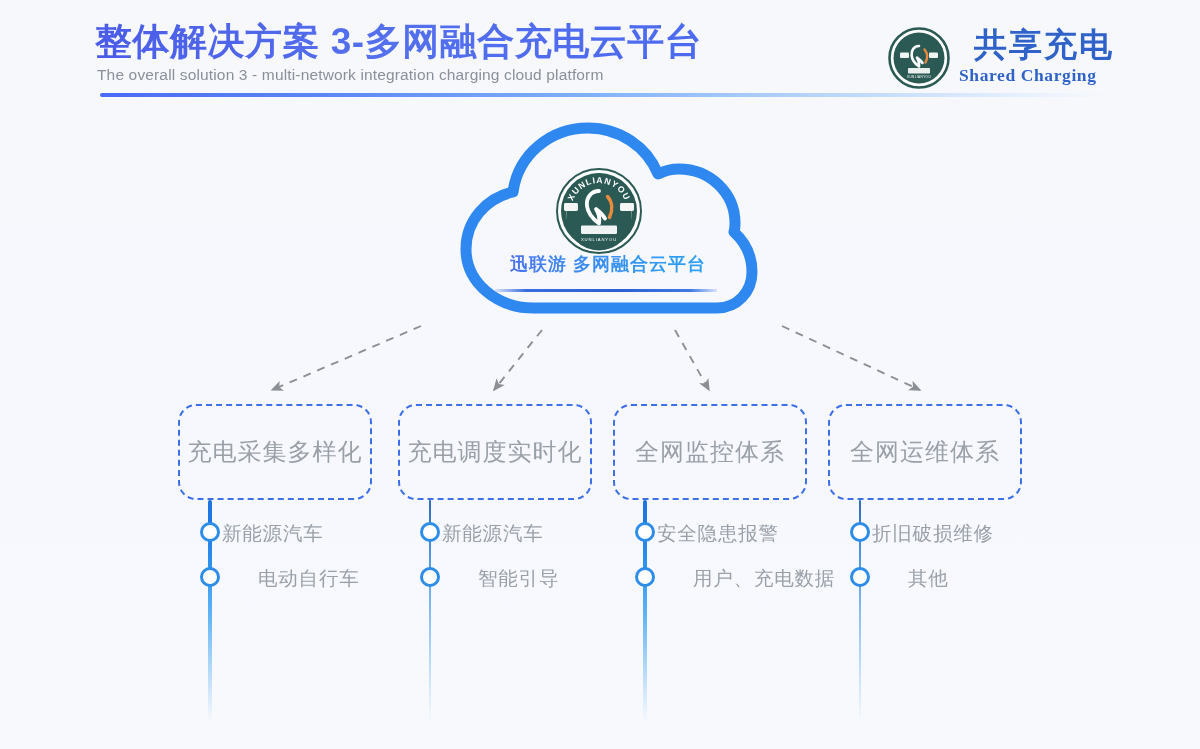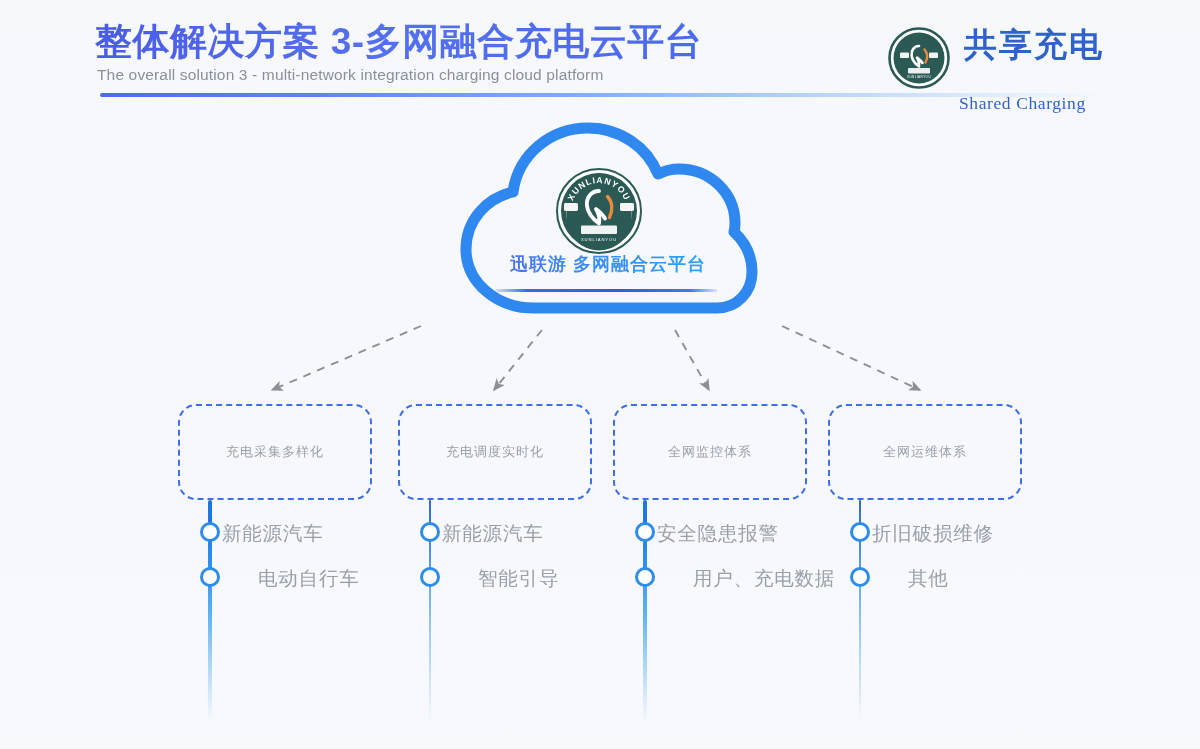--- a/index.html
+++ b/index.html
@@ -62,38 +62,37 @@
     left: 888px; top: 24px;
     width: 230px; height: 68px;
   }
   .brand-mark {
     position: absolute;
     left: 0; top: 3px;
     width: 62px; height: 62px;
   }
   .brand-cn {
     position: absolute;
-    left: 76px; top: -1px;
+    left: 86px; top: -1px;
     font-size: 33px;
     font-weight: bold;
     color: #2f63c9;
     letter-spacing: 2px;
     white-space: nowrap;
     font-family: "DejaVu Sans", sans-serif;
   }
   .brand-en {
     position: absolute;
     left: 71px; top: 41px;
     font-size: 17.5px;
-    font-weight: normal;
+    font-weight: bold;
     color: #2f63c9;
     letter-spacing: 0.6px;
     white-space: nowrap;
     font-family: "Liberation Serif", serif;
-    margin-top: 28px;
   }
 
   
   .cloud-wrap {
     position: absolute;
     left: 448px; top: 122px;
     width: 320px; height: 200px;
   }
   .cloud-logo {
     position: absolute;
@@ -140,21 +139,21 @@
     left: 0; top: 0;
     width: 194px; height: 96px;
     border: 2.5px dashed #3d6fe8;
     border-radius: 18px;
     box-sizing: border-box;
     display: flex;
     align-items: center;
     justify-content: center;
   }
   .branch-title {
-    font-size: 13px;
+    font-size: 24px;
     color: #9aa0a8;
     letter-spacing: 1px;
     white-space: nowrap;
     font-weight: 400;
   }
   .branch-stem {
     position: absolute;
     left: 30px; top: 96px;
     width: 4px; height: 222px;
     background: linear-gradient(180deg,

